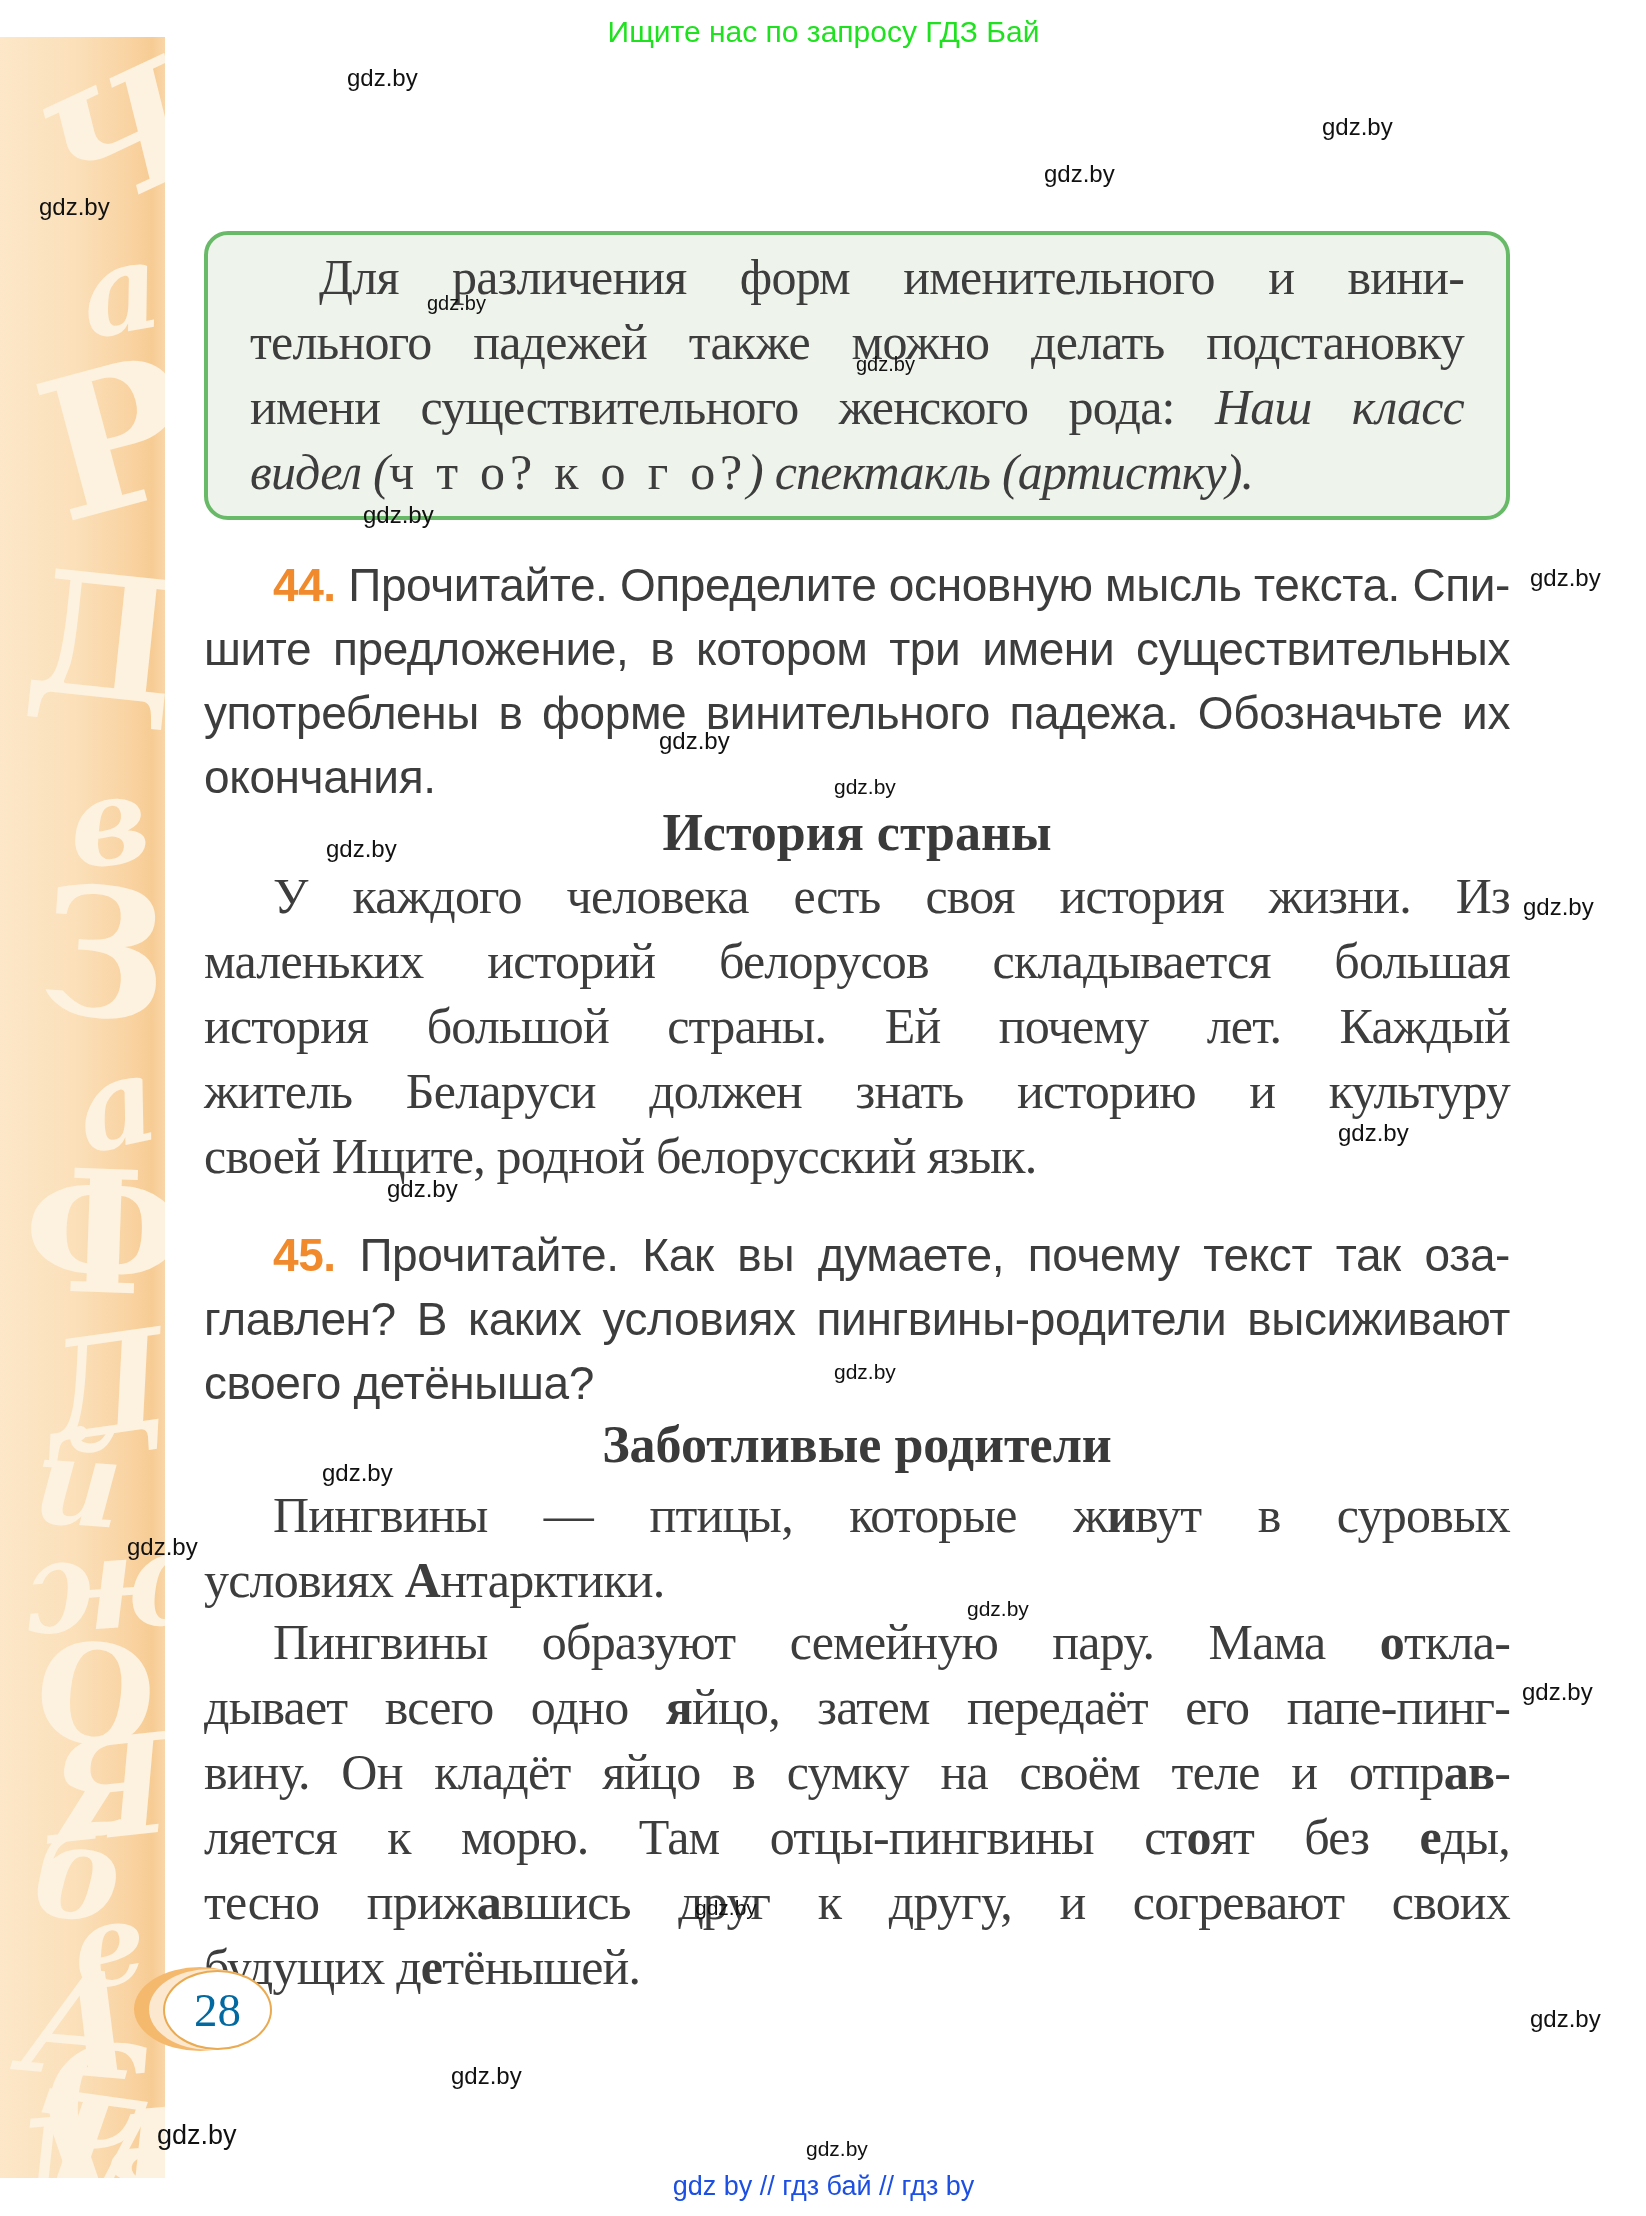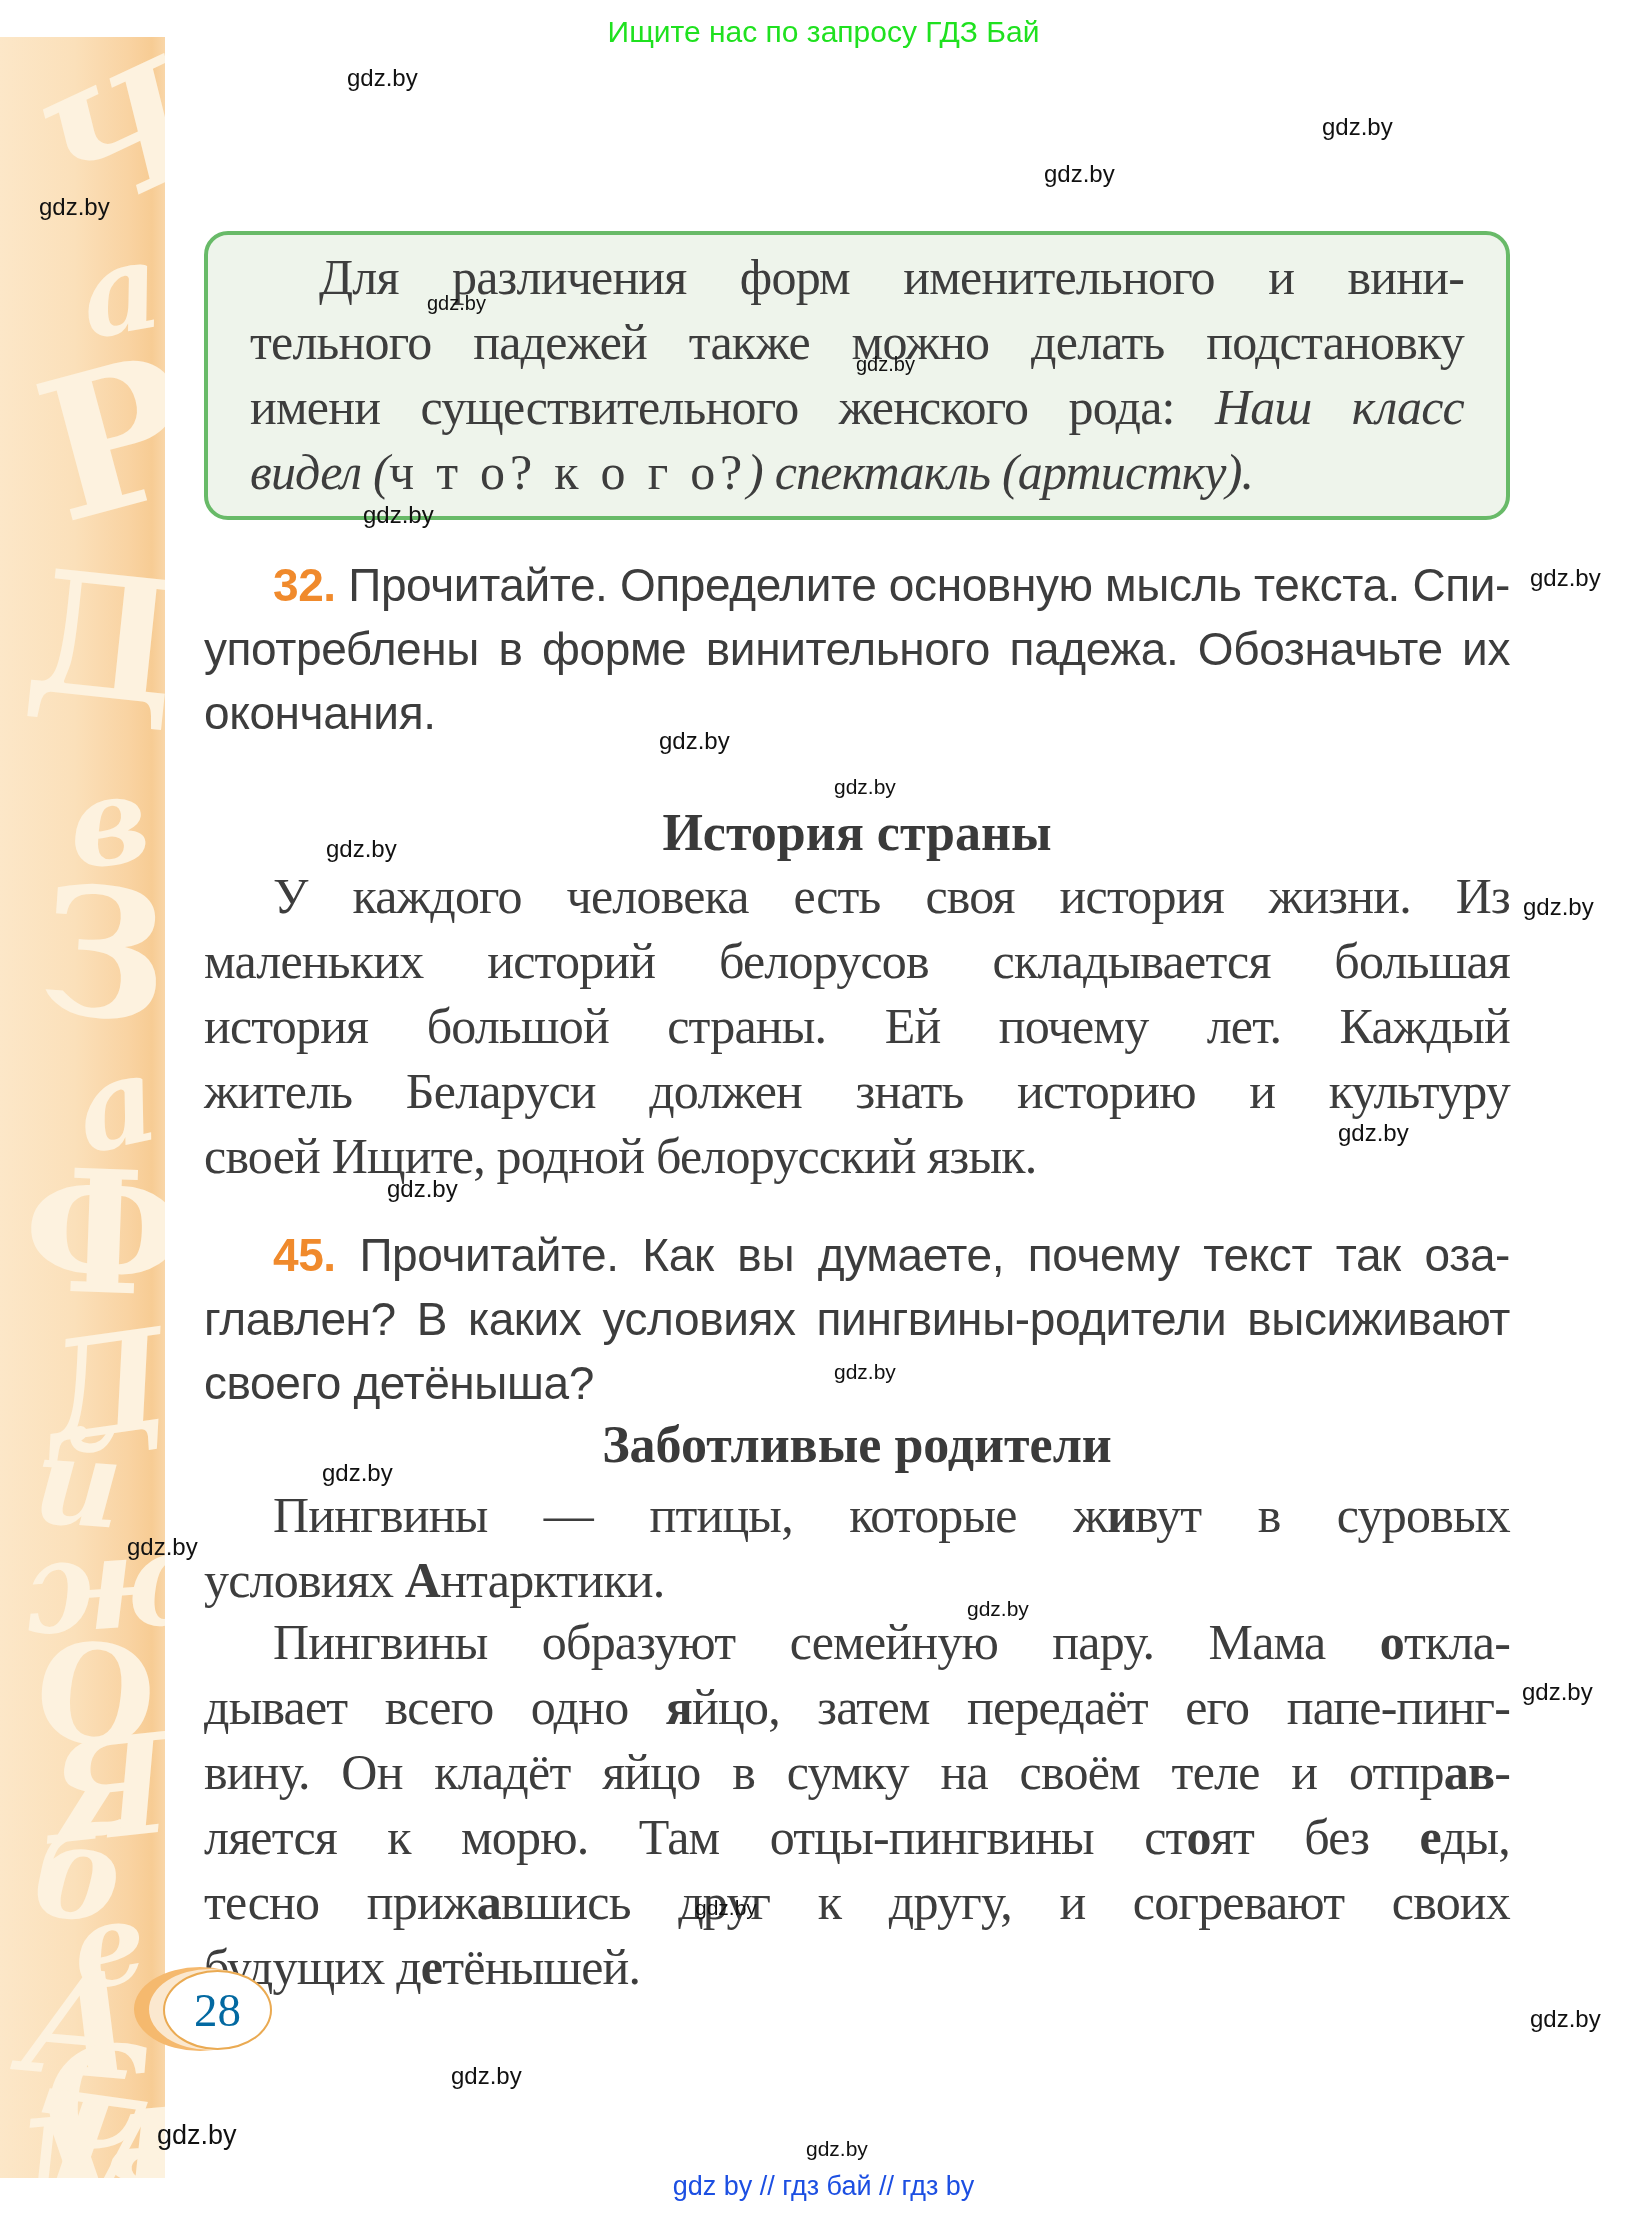--- a/index.html
+++ b/index.html
@@ -106,21 +106,22 @@
     </div>
 
   <div class="rule-box lines-serif">
       <div class="tline fill" style="padding-left: 69px;"><span class="s-n">Для различения форм именительного и вини-</span></div>
       <div class="tline fill"><span class="s-n">тельного падежей также можно делать подстановку</span></div>
       <div class="tline fill"><span class="s-n">имени существительного женского рода: </span><span class="s-i">Наш класс</span></div>
       <div class="tline"><span class="s-i">видел (</span><span class="s-u">ч т о? к о г о?</span><span class="s-i">) </span><span class="s-i">спектакль (артистку).</span></div>
     </div>
 
   <div class="block lines-sans" style="top:553px;">
-      <div class="tline fill" style="padding-left: 69px;"><span class="s-num">32. </span><span class="s-n">Прочитайте. Определите основную мысль текста. Спи-</span></div>
+      <div class="tline fill" style="padding-left: 69px;"><span class="s-num">44. </span><span class="s-n">Прочитайте. Определите основную мысль текста. Спи-</span></div>
+      <div class="tline fill"><span class="s-n">шите предложение, в котором три имени существительных</span></div>
       <div class="tline fill"><span class="s-n">употреблены в форме винительного падежа. Обозначьте их</span></div>
       <div class="tline"><span class="s-n">окончания.</span></div>
     </div>
 
   <div class="story-title" style="top:803px;">История страны</div>
 
   <div class="block lines-serif" style="top:864px;">
       <div class="tline fill" style="padding-left: 69px;"><span class="s-n">У каждого человека есть своя история жизни. Из</span></div>
       <div class="tline fill"><span class="s-n">маленьких историй белорусов складывается большая</span></div>
       <div class="tline fill"><span class="s-n">история большой страны. Ей почему лет. Каждый</span></div>

